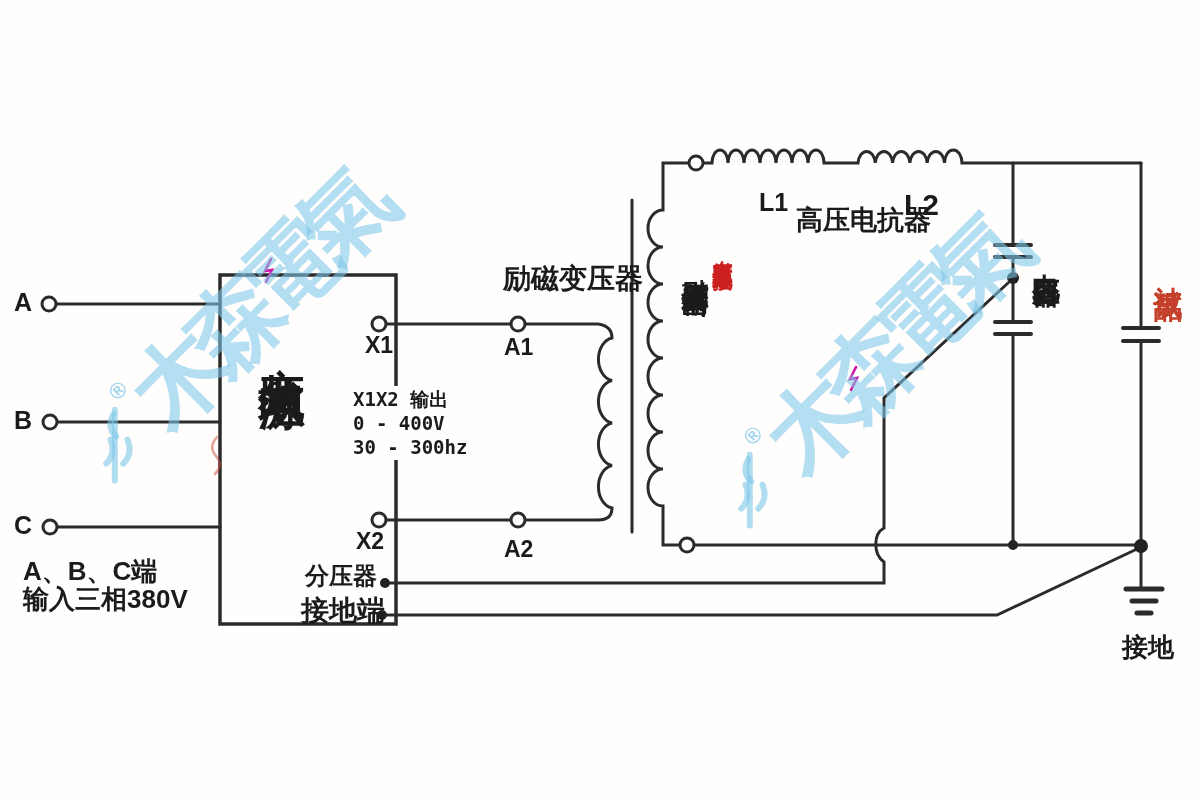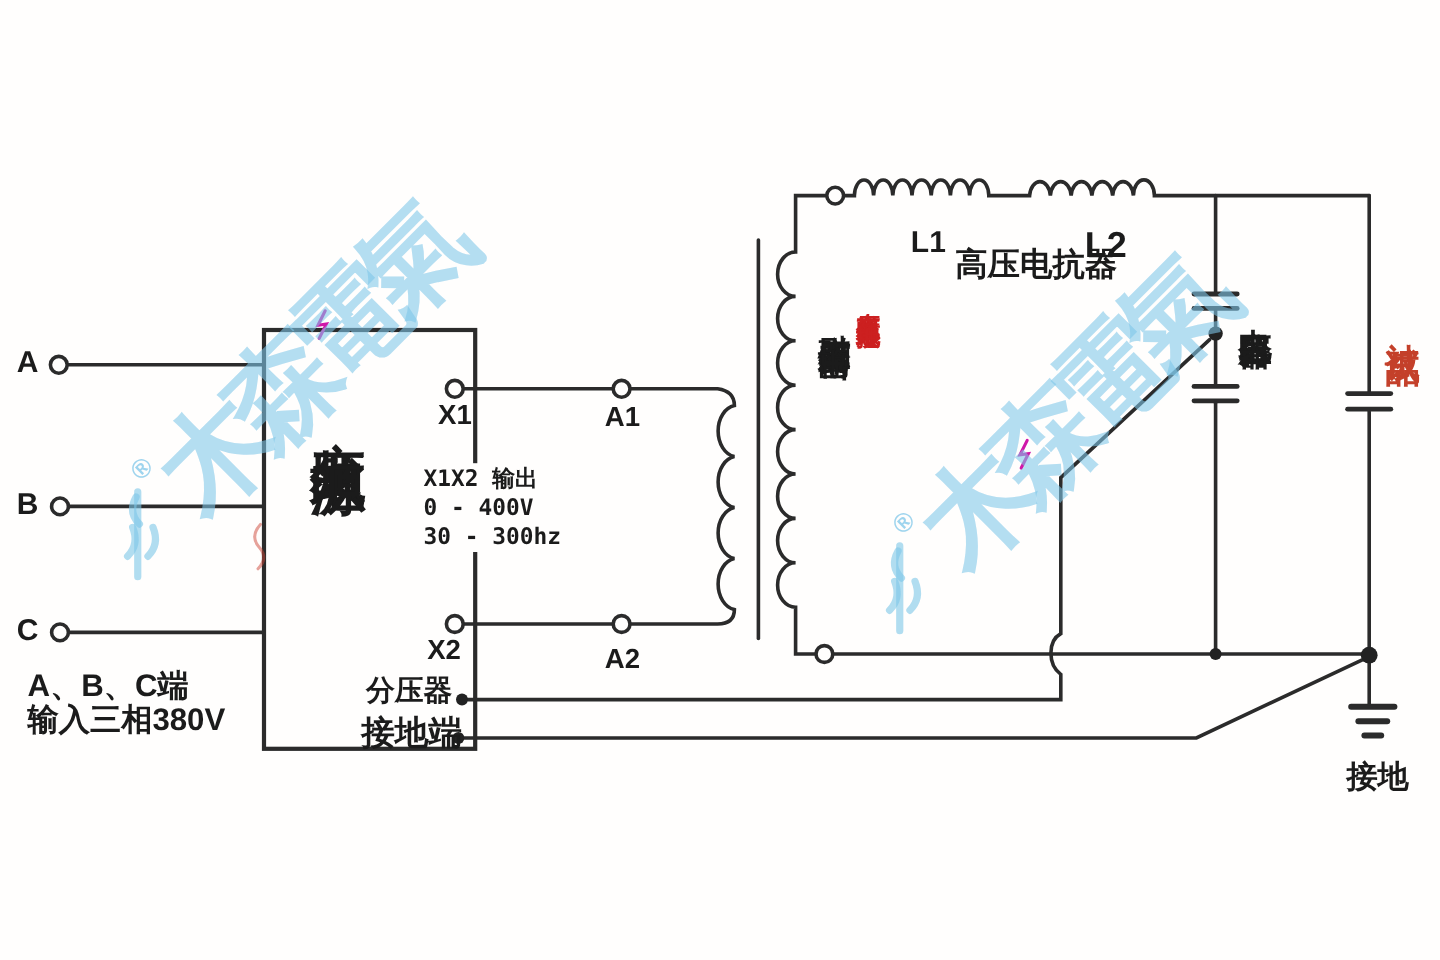--- a/index.html
+++ b/index.html
@@ -145,20 +145,21 @@
   <div class="lbl" style="left:504px;top:335px;font-size:23px">A1</div>
   <div class="lbl" style="left:356px;top:529px;font-size:23px">X2</div>
   <div class="lbl" style="left:504px;top:537px;font-size:23px">A2</div>
 
   <div class="lbl spec" style="left:350px;top:386px">
     <div>X1X2 输出</div>
     <div>0 - 400V</div>
     <div>30 - 300hz</div>
   </div>
 
+  <div class="lbl" style="left:503px;top:264px;font-size:28px">励磁变压器</div>
 
   <div class="lbl vtext" style="left:681px;top:257px;font-size:27px;letter-spacing:2px">励磁变压器输出</div>
 
   <div class="lbl vtext red" style="left:712px;top:245px;font-size:20px;letter-spacing:1px">当有高压尾时必须接地</div>
 
   <div class="lbl serif" style="left:759px;top:189px;font-size:25px">L1</div>
   <div class="lbl serif" style="left:904px;top:189px;font-size:30px">L2</div>
   <div class="lbl" style="left:796px;top:206px;font-size:27px">高压电抗器</div>
 
   <div class="lbl vtext" style="left:1031px;top:251px;font-size:28px;letter-spacing:2px">电容分压器</div>

